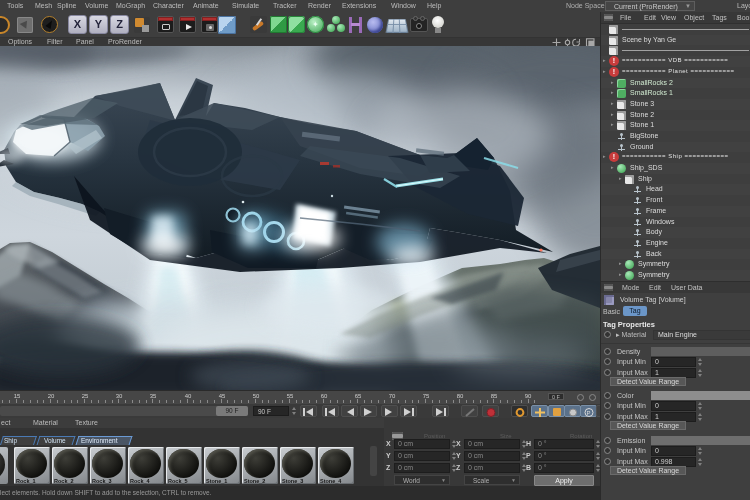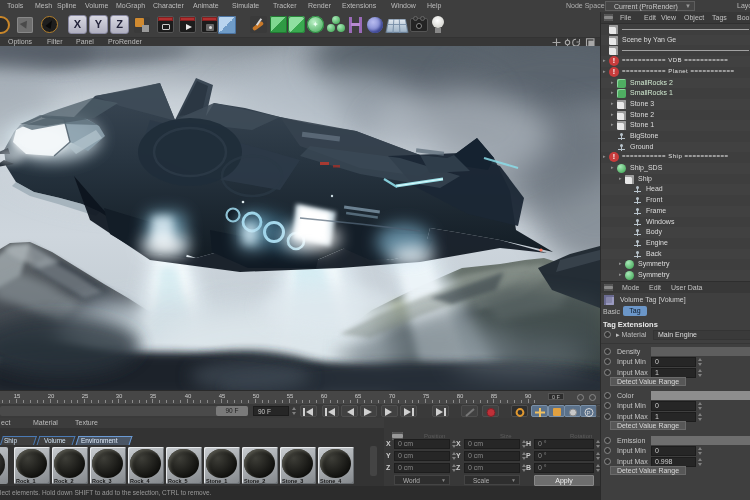--- a/index.html
+++ b/index.html
@@ -777,21 +777,21 @@
       <div class="abs" style="left:3px;top:2px;width:10px;height:10px;background:#8585a8;border-radius:1px;box-shadow:inset 2px 2px 0 #6a6a90, inset -2px -2px 0 #9a9ac0"></div>
       <span class="abs" style="left:19px;top:3px;font-size:7px;color:#d0d0d0">Volume Tag [Volume]</span>
     </div>
 
     <div class="abs" style="left:0;top:294px;width:150px;height:11px;background:#3f3f3f">
       <span class="abs" style="left:2px;top:2px;font-size:7px;color:#c0c0c0">Basic</span>
       <div class="abs" style="left:22px;top:0px;width:24px;height:10px;background:#6b96c8;border-radius:2px;color:#0e1b2a;font-size:7px;text-align:center;line-height:10px">Tag</div>
     </div>
 
     <div class="abs" style="left:0;top:305px;width:150px;height:195px;background:#3f3f3f">
-      <span class="abs" style="left:2px;top:3px;font-size:7.5px;font-weight:bold;color:#e8e8e8">Tag Extensions</span>
+      <span class="abs" style="left:2px;top:3px;font-size:7.5px;font-weight:bold;color:#e8e8e8">Tag Properties</span>
       <div class="circ" style="left:3px;top:14px"></div>
       <span class="rlabel" style="left:15px;top:14px;color:#bdbdbd">▸ Material</span>
       <div class="abs" style="left:52px;top:13px;width:98px;height:10px;background:#3a3a3a;border:1px solid #343434"></div>
       <span class="rlabel" style="left:57px;top:14px;color:#dcdcdc">Main Engine</span>
       <div class="abs" style="left:0;top:26px;width:150px;height:1px;background:#363636"></div>
       <div class="circ" style="left:3px;top:31px"></div>
       <span class="rlabel" style="left:16px;top:31px">Density</span>
       <div class="abs" style="left:50px;top:30px;width:100px;height:9px;background:#5e5e5e"></div>
       <div class="circ" style="left:3px;top:41px"></div>
       <span class="rlabel" style="left:16px;top:41px">Input Min</span>

